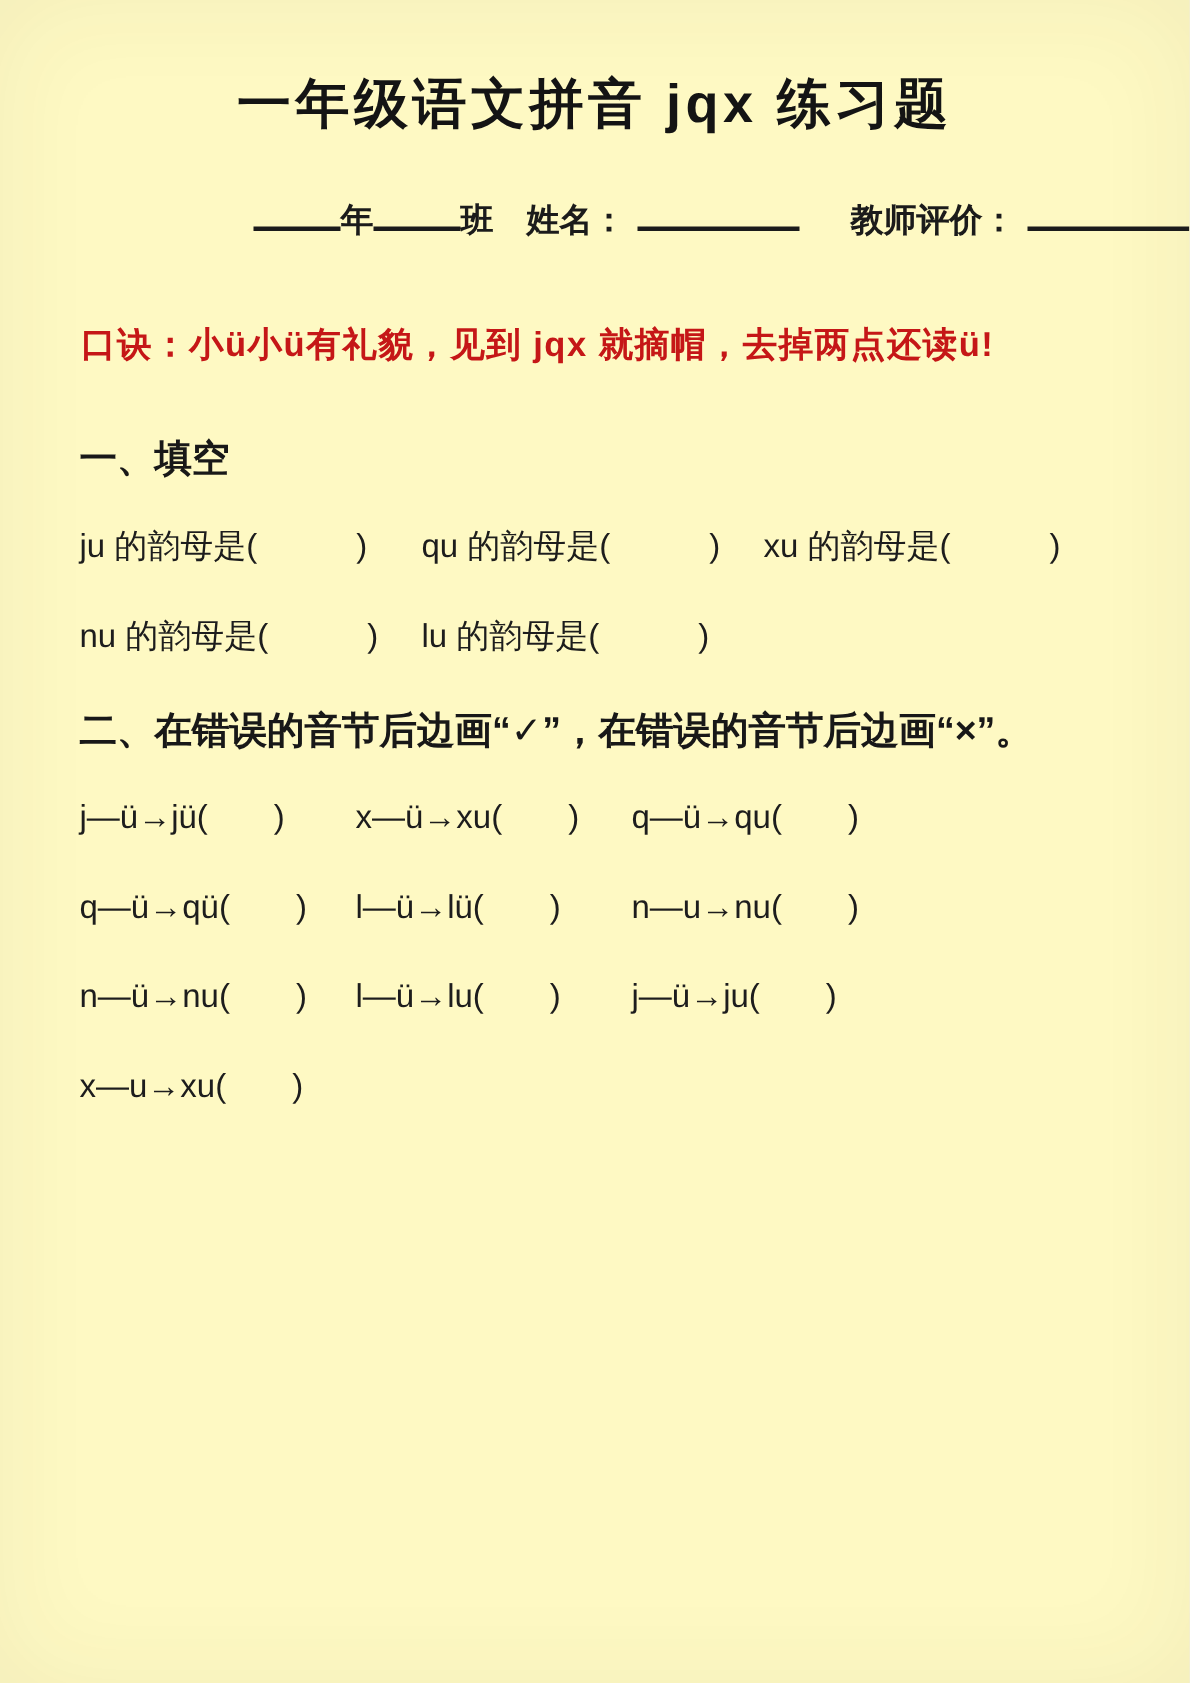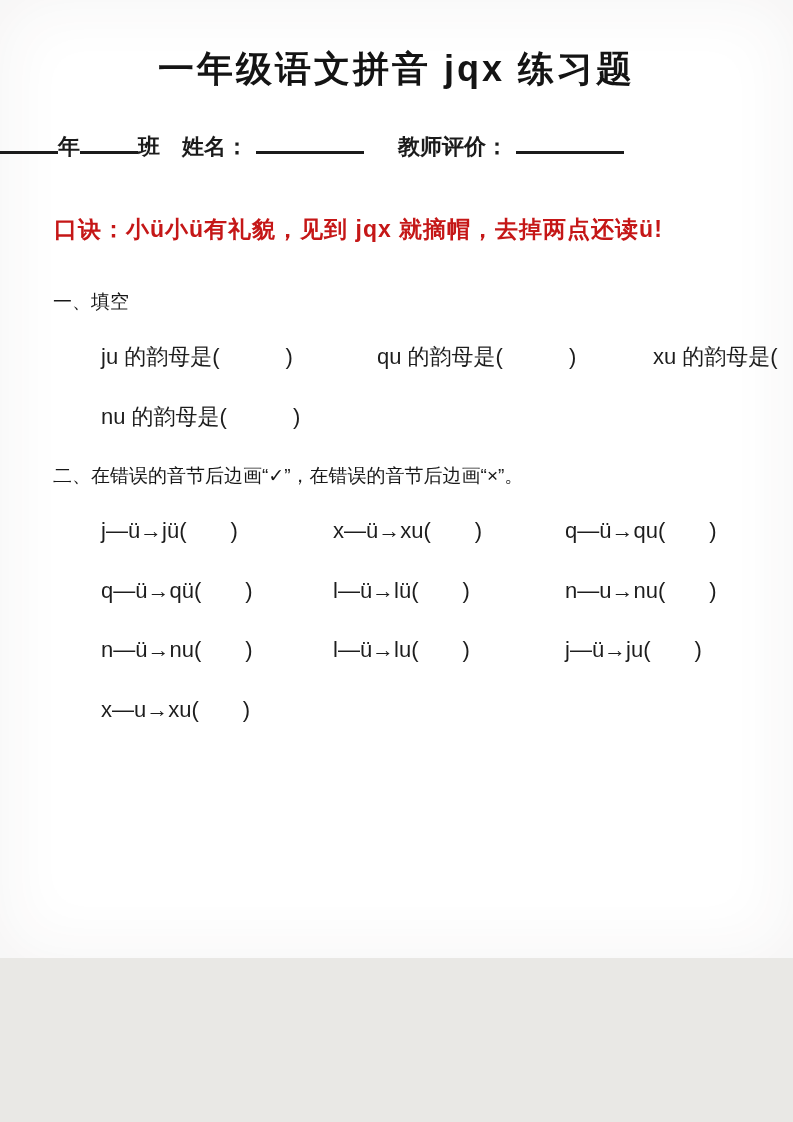--- a/index.html
+++ b/index.html
@@ -8,38 +8,38 @@
   }
   body {
     width: 793px;
     height: 1122px;
     background: #e9e8e5;
     font-family: "Liberation Sans", "DejaVu Sans", sans-serif;
   }
   .page {
     position: relative;
     width: 793px;
-    height: 958px;
-    background: #ffffff;
+    height: 1122px;
+    background: #fef9c3;
     color: #1b1b1b;
     overflow: hidden;
     box-shadow: inset 0 0 70px rgba(60,55,45,0.06);
   }
   .title {
     margin: 0;
     padding-top: 45px;
     text-align: center;
     font-size: 36px;
     font-weight: 700;
     letter-spacing: 3px;
     color: #141414;
   }
   .info-line {
     margin-top: 38px;
-    text-align: left;
+    text-align: right;
     font-size: 22px;
     font-weight: 700;
     white-space: nowrap;
   }
   .blank {
     display: inline-block;
     border-bottom: 3px solid #1b1b1b;
     height: 17px;
   }
   .blank-sm { width: 58px; }
@@ -49,35 +49,35 @@
   .blank-gap { margin-left: 8px; }
   .mantra {
     margin: 52px 0 16px 54px;
     font-size: 23px;
     font-weight: 700;
     letter-spacing: 1px;
     color: #c51717;
   }
   .sec-heading {
     margin: 0 0 0 53px;
-    font-size: 19px;
-    font-weight: 400;
+    font-size: 25px;
+    font-weight: 700;
     color: #181818;
   }
   .h-s1 { margin-top: 44px; }
   .h-s2 { margin-top: 33px; }
   .h-s3 { margin-top: 34px; }
   .row {
     display: flex;
     margin-left: 53px;
     font-size: 22px;
     line-height: 1.25;
     color: #1d1d1d;
   }
-  .row .cell { flex: 0 0 auto; margin-left: 48px; }
+  .row .cell { flex: 0 0 auto; }
   .s1 .cell { width: 228px; }
   .s2 .cell { width: 184px; }
   .s3 .cell { width: 180px; }
   .s3.wide .cell { width: 352px; }
   .row .cell:last-child { width: auto; }
   .r-first { margin-top: 28px; }
   .r-mid   { margin-top: 32px; }
   .footer {
     position: absolute;
     left: 0;
@@ -113,20 +113,21 @@
 
   <section>
     <h2 class="sec-heading h-s1">一、填空</h2>
     <div class="row s1 r-first">
       <span class="cell">ju 的韵母是(　　　)</span>
       <span class="cell">qu 的韵母是(　　　)</span>
       <span class="cell">xu 的韵母是(　　　)</span>
     </div>
     <div class="row s1 r-mid">
       <span class="cell">nu 的韵母是(　　　)</span>
+      <span class="cell">lu 的韵母是(　　　)</span>
     </div>
   </section>
 
   <section>
     <h2 class="sec-heading h-s2">二、在错误的音节后边画“✓”，在错误的音节后边画“×”。</h2>
     <div class="row s2 r-first">
       <span class="cell">j—ü→jü(　　)</span>
       <span class="cell">x—ü→xu(　　)</span>
       <span class="cell">q—ü→qu(　　)</span>
     </div>

